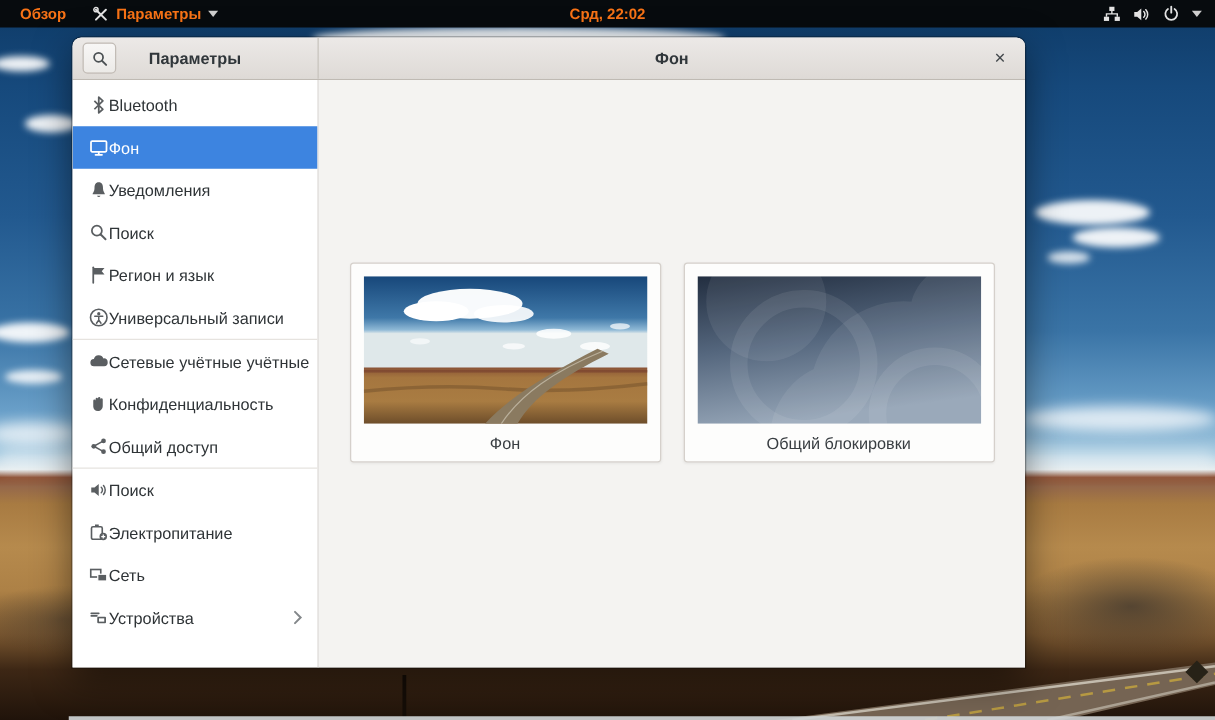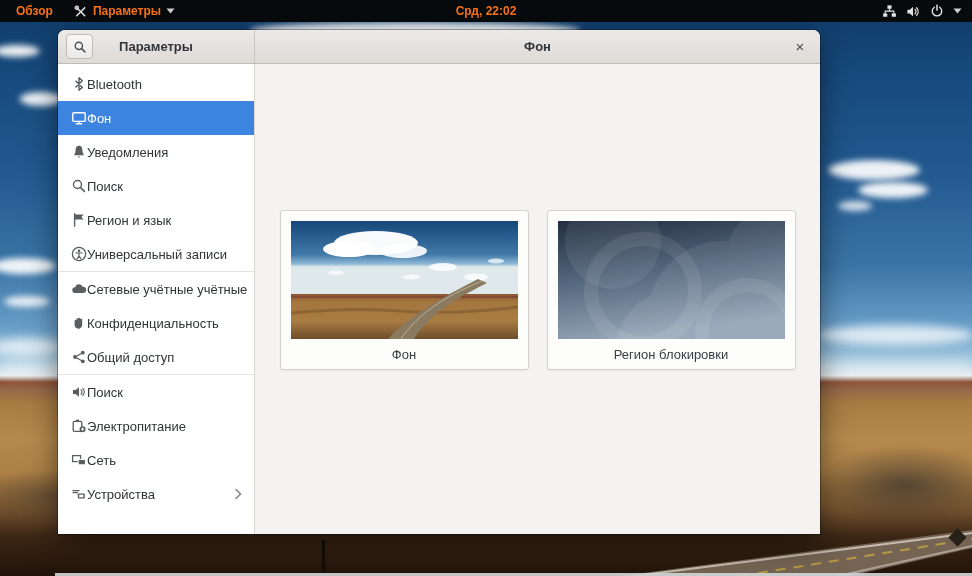--- a/index.html
+++ b/index.html
@@ -378,21 +378,21 @@
                 <circle cx="165" cy="95" r="75"></circle>
                 <circle cx="55" cy="20" r="48"></circle>
                 <circle cx="120" cy="130" r="62"></circle>
                 <circle cx="210" cy="30" r="40"></circle>
               </g>
               <g fill="none" stroke="#ffffff" opacity=".08" stroke-width="14">
                 <circle cx="85" cy="70" r="52"></circle>
                 <circle cx="190" cy="110" r="46"></circle>
               </g>
             </svg>
-            <div class="card-label">Регион блокировки</div>
+            <div class="card-label">Общий блокировки</div>
           </div>
 
         </div>
       </div>
     </div>
   </div>
 
   <div class="bottom-strip"></div>
 </div>
 

